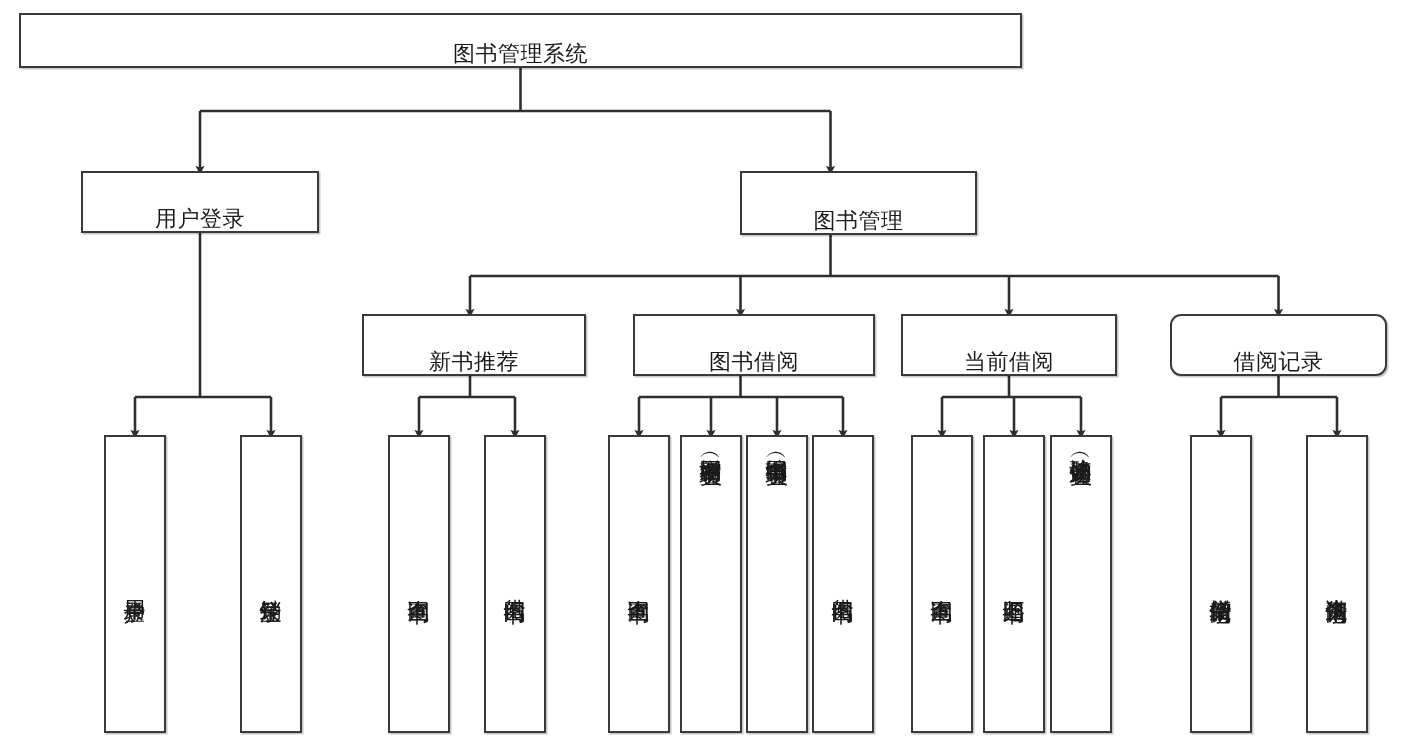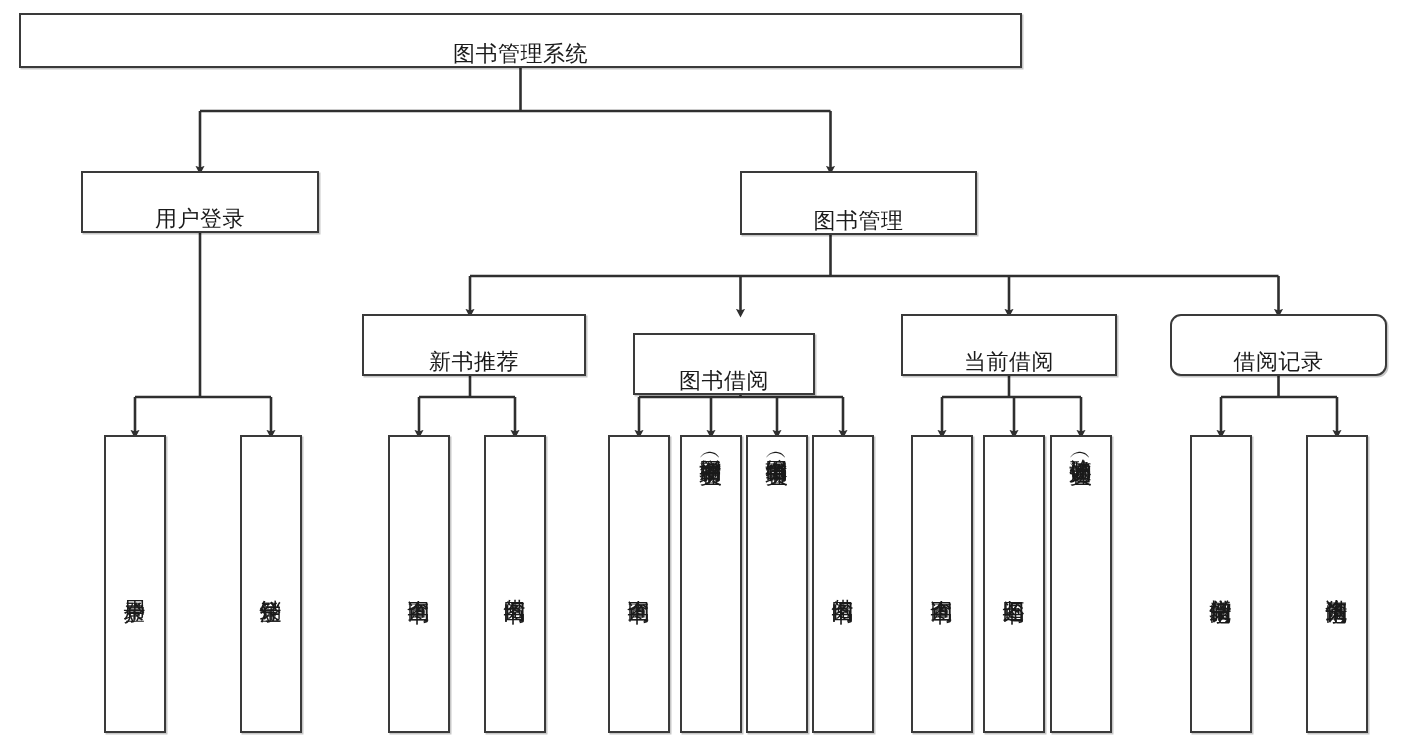--- a/index.html
+++ b/index.html
@@ -127,21 +127,21 @@
       </div>
       <div class="node horizontal" style="left: 81px; top: 171px; width: 238px; height: 62px;">
         <span class="node-label">用户登录</span>
       </div>
       <div class="node horizontal" style="left: 712px; top: 171px; width: 237px; height: 64px; margin-left: 28px;">
         <span class="node-label">图书管理</span>
       </div>
       <div class="node horizontal" style="left: 362px; top: 314px; width: 224px; height: 62px;">
         <span class="node-label">新书推荐</span>
       </div>
-      <div class="node horizontal" style="left: 633px; top: 314px; width: 182px; height: 62px; margin-top: 19px;">
+      <div class="node horizontal" style="left: 633px; top: 314px; width: 242px; height: 62px;">
         <span class="node-label">图书借阅</span>
       </div>
       <div class="node horizontal" style="left: 901px; top: 314px; width: 216px; height: 62px;">
         <span class="node-label">当前借阅</span>
       </div>
       <div class="node horizontal" style="left: 1170px; top: 314px; width: 217px; height: 62px; border-radius: 11px;">
         <span class="node-label">借阅记录</span>
       </div>
       <div class="node vertical" style="left: 104px; top: 435px; width: 62px; height: 298px;">
         <span class="node-label">用户登录</span>

